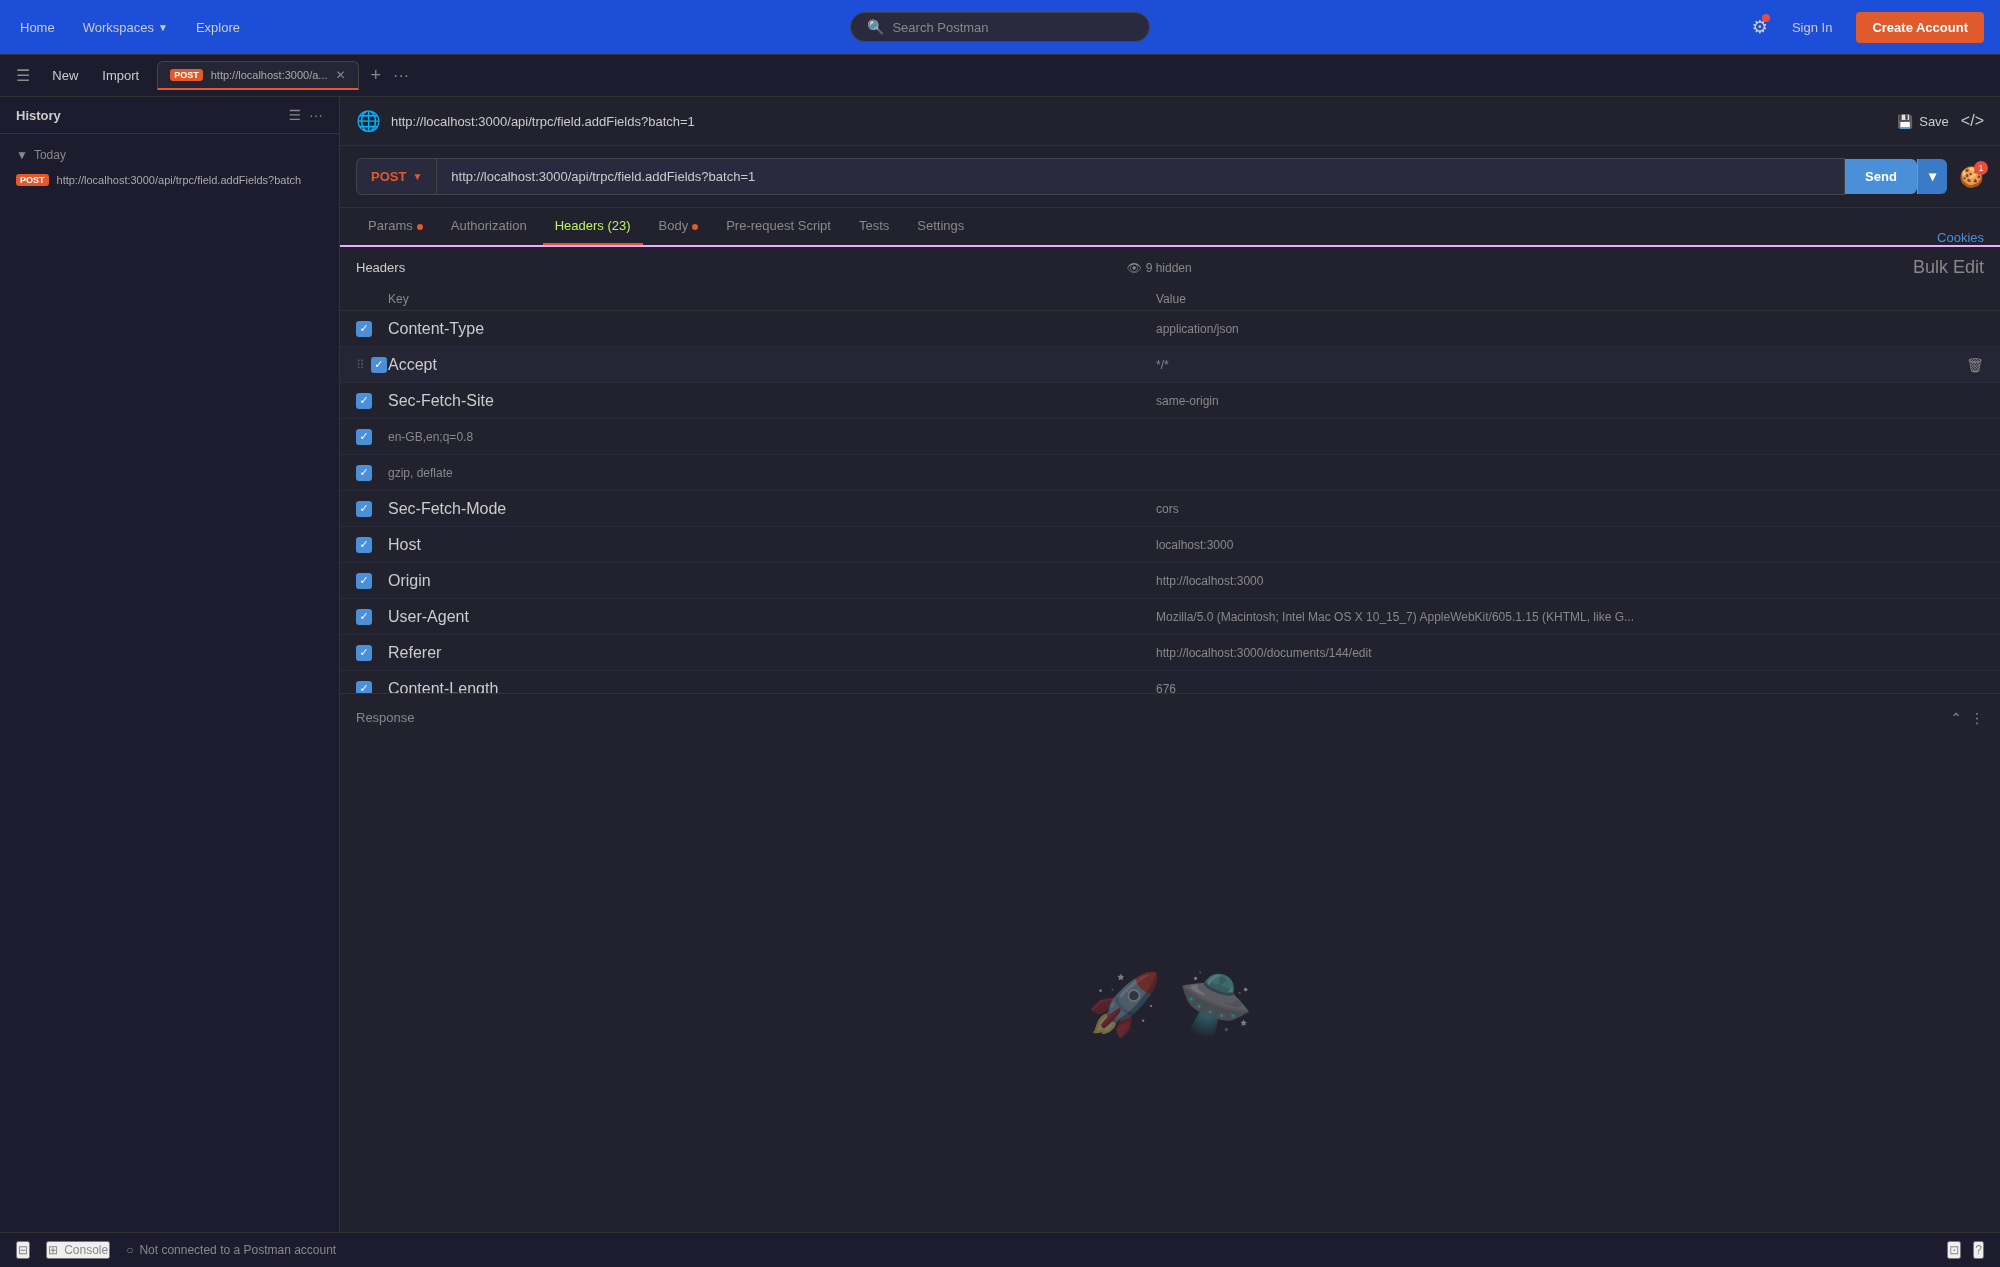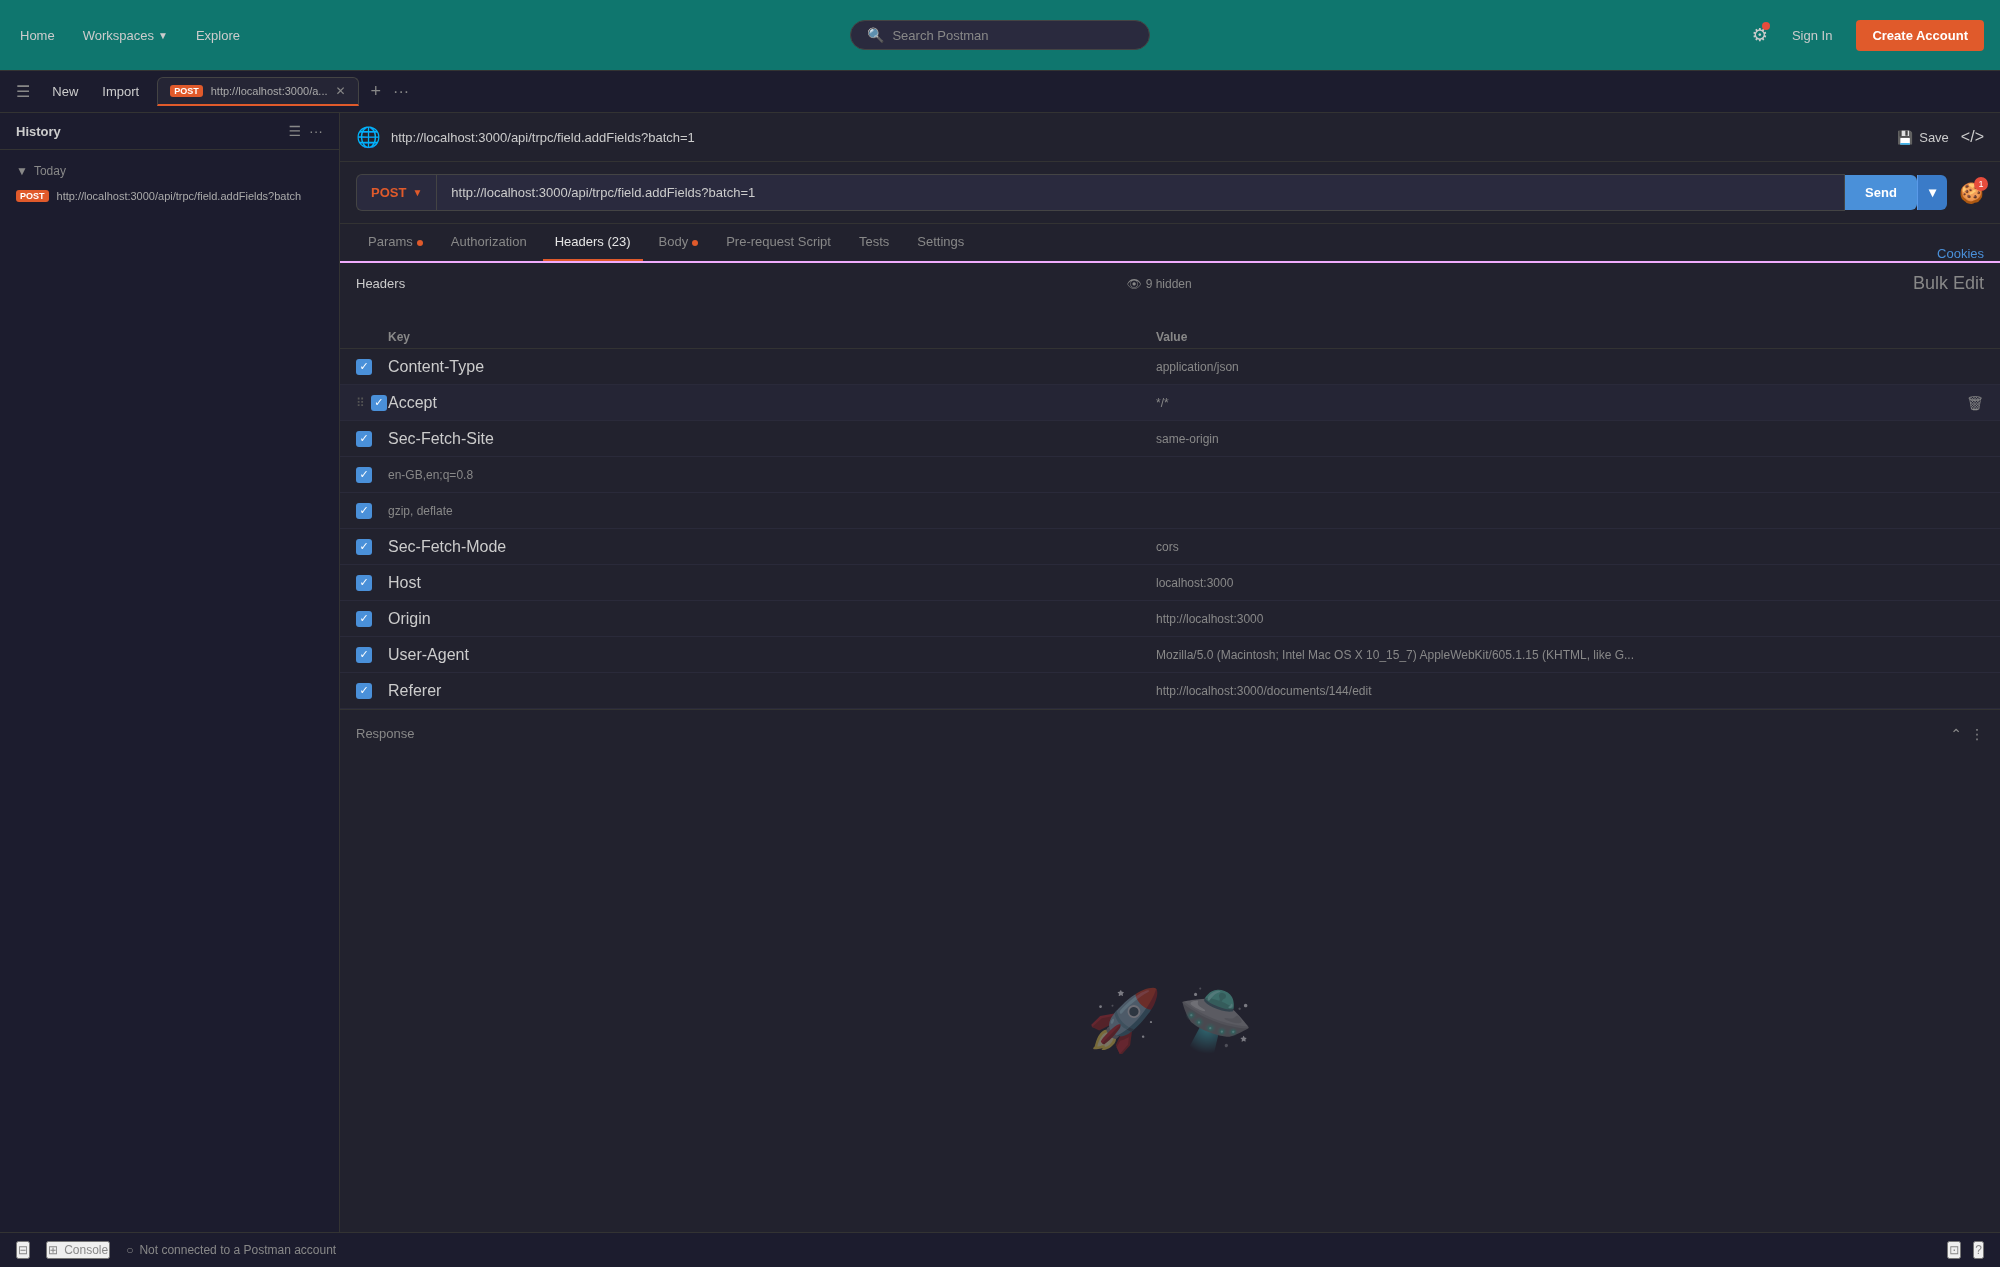--- a/index.html
+++ b/index.html
@@ -1,22 +1,22 @@
 <!DOCTYPE html>
 <html><head>
   <meta charset="utf-8">
   <style>
     * { box-sizing: border-box; margin: 0; padding: 0; }
     body { background: #1a1a2e; color: #ccc; font-family: -apple-system, BlinkMacSystemFont, 'Segoe UI', sans-serif; font-size: 13px; height: 100vh; overflow: hidden; }
 
     
     .top-nav {
-      background: #0f766e;
+      background: #1d4ed8;
       border-bottom: 1px solid #333;
-      height: 71px;
+      height: 55px;
       display: flex;
       align-items: center;
       padding: 0 16px;
       gap: 20px;
       position: relative;
     }
     .nav-left { display: flex; align-items: center; gap: 20px; }
     .nav-item { color: #ccc; cursor: pointer; font-size: 13px; padding: 6px 4px; }
     .nav-item-with-arrow { display: flex; align-items: center; gap: 4px; }
     .search-bar {
@@ -91,35 +91,35 @@
     .url-input { flex: 1; background: #2a2a3e; border: 1px solid #444; color: #ccc; font-size: 13px; padding: 10px 14px; outline: none; }
     .send-btn { background: #4a90d9; color: #fff; border: none; border-radius: 0 6px 6px 0; padding: 10px 20px; cursor: pointer; font-size: 13px; font-weight: 600; display: flex; align-items: center; gap: 4px; }
     .send-arrow { background: #3a7bc8; border: none; color: #fff; padding: 10px 8px; cursor: pointer; border-radius: 0 6px 6px 0; border-left: 1px solid #5a9ae9; }
     .cookie-btn-wrap { margin-left: 12px; }
     .cookie-btn { background: none; border: none; color: #ccc; cursor: pointer; font-size: 20px; position: relative; }
     .cookie-badge { background: #e74c3c; color: #fff; font-size: 9px; border-radius: 50%; width: 14px; height: 14px; display: flex; align-items: center; justify-content: center; position: absolute; top: -4px; right: -4px; }
 
     
     .request-tabs { display: flex; align-items: flex-end; padding: 0 16px; border-bottom: 2px solid #f0abfc; gap: 4px; }
     .req-tab { background: none; border: none; color: #888; cursor: pointer; font-size: 13px; padding: 10px 12px; border-bottom: 2px solid transparent; }
-    .req-tab.active { color: #e5e5e5; border-bottom: 2px solid #e05a2b; }
+    .req-tab.active { color: #bef264; border-bottom: 2px solid #e05a2b; }
     .req-tab-dot { width: 6px; height: 6px; background: #e05a2b; border-radius: 50%; display: inline-block; margin-left: 4px; vertical-align: middle; }
     .cookies-link { margin-left: auto; color: #4a90d9; font-size: 13px; cursor: pointer; background: none; border: none; }
 
     
     .headers-section { flex: 1; overflow-y: auto; }
     .headers-toolbar { display: flex; align-items: center; justify-content: space-between; padding: 10px 16px; }
     .headers-label { color: #ccc; font-size: 13px; }
     .hidden-badge { display: flex; align-items: center; gap: 4px; color: #888; font-size: 12px; cursor: pointer; }
     .eye-icon { font-size: 12px; }
     .bulk-edit-btn { background: none; border: none; color: #888; cursor: pointer; font-size: 18px; }
 
     
     .headers-table { width: 100%; }
-    .table-head { display: grid; grid-template-columns: 32px 1fr 1fr 60px; padding: 4px 16px; border-bottom: 1px solid #333; color: #888; font-size: 12px; font-weight: 700; margin-top: 22px; }
+    .table-head { display: grid; grid-template-columns: 32px 1fr 1fr 60px; padding: 4px 16px; border-bottom: 1px solid #333; color: #888; font-size: 12px; font-weight: 400; }
     .header-row { display: grid; grid-template-columns: 32px 1fr 1fr 60px; padding: 4px 16px; border-bottom: 1px solid #2a2a3a; align-items: center; min-height: 36px; }
     .header-row.highlighted { background: #252535; }
     .checkbox-cell { display: flex; align-items: center; }
     .checkbox { width: 16px; height: 16px; border-radius: 3px; background: #4a90d9; border: none; cursor: pointer; display: flex; align-items: center; justify-content: center; flex-shrink: 0; }
     .checkbox-check { color: #fff; font-size: 11px; }
     .key-cell { color: #ccc; font-size: 16px; padding-right: 8px; }
     .value-cell { color: #888; font-size: 12px; overflow: hidden; text-overflow: ellipsis; white-space: nowrap; }
     .action-cell { display: flex; align-items: center; justify-content: flex-end; gap: 4px; }
     .delete-btn { background: none; border: none; color: #888; cursor: pointer; font-size: 14px; }
     .drag-handle { color: #555; font-size: 12px; margin-right: 6px; }

